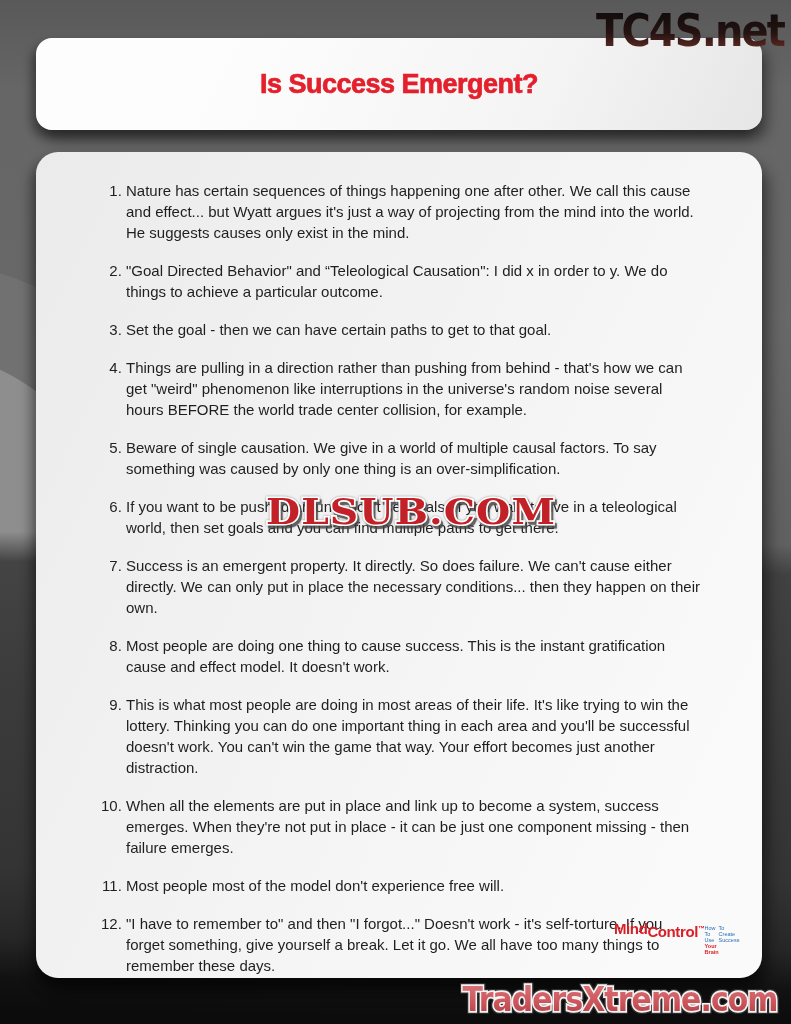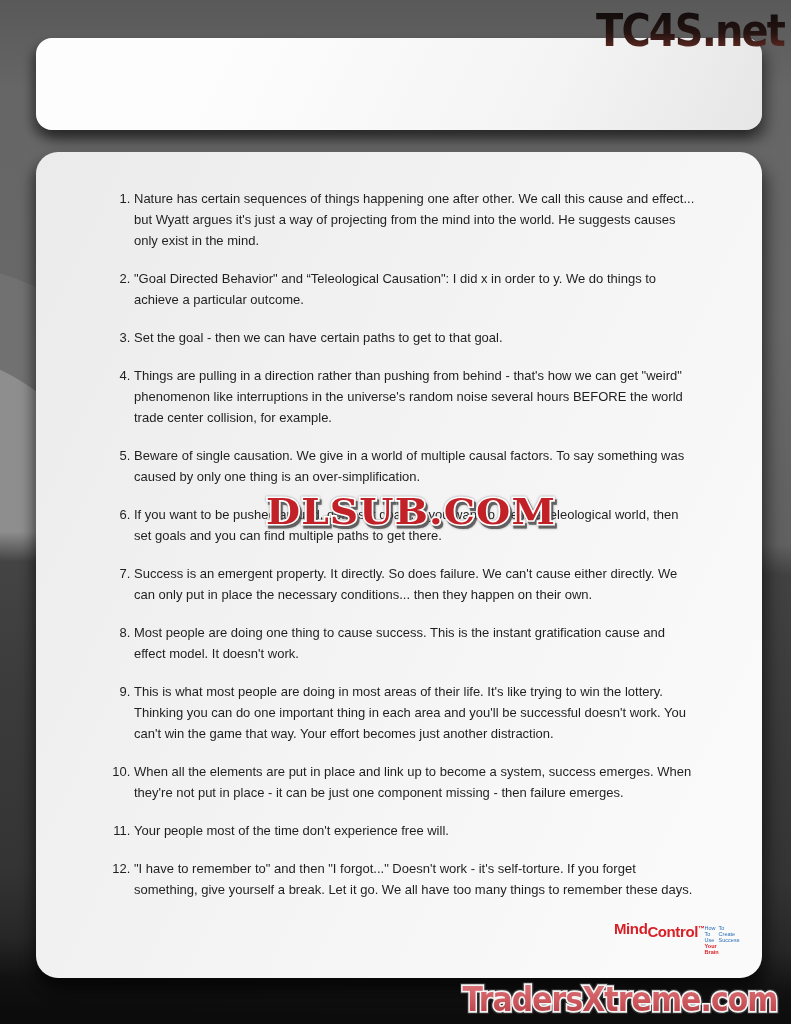--- a/index.html
+++ b/index.html
@@ -34,22 +34,22 @@
 
   
   .notes-card{
     position:absolute;left:36px;top:152px;width:726px;height:826px;z-index:2;
     border-radius:22px;
     background:linear-gradient(115deg,#ebebeb 0%,#f2f2f2 40%,#fafafa 88%);
     box-shadow:-5px 8px 12px rgba(0,0,0,.35), 6px 12px 16px rgba(0,0,0,.45);
   }
   .notes-inner{padding:24px 55px 0 58px;}
   ol.notes{
-    margin:12px;padding:0 0 0 28px;
-    color:#1f1f1f;font-size:13px;line-height:21px;
+    margin:4px;padding:0 0 0 28px;
+    color:#1f1f1f;font-size:15px;line-height:21px;
   }
   ol.notes li{margin-bottom:17px;}
 
   
   .wm-center{position:absolute;left:256px;top:486px;z-index:6;}
 
   
   .mindcontrol{
     position:absolute;right:30px;bottom:4px;width:122px;display:flex;gap:4px;align-items:flex-start;
   }
@@ -81,36 +81,37 @@
         <stop offset="0" stop-color="#0a0a0a"></stop>
         <stop offset=".55" stop-color="#241311"></stop>
         <stop offset="1" stop-color="#79342a"></stop>
       </linearGradient>
     </defs>
     <text x="190" y="44" text-anchor="end" font-family="DejaVu Sans, sans-serif" font-size="44" font-weight="bold" letter-spacing="-2" textLength="188" lengthAdjust="spacingAndGlyphs" fill="url(#tcGrad)">TC4S.net</text>
   </svg>
 </div>
 
 <div class="header-card">
+  <div class="title-line">Is Success Emergent?</div>
 </div>
 
 <div class="notes-card">
   <div class="notes-inner">
     <ol class="notes">
       <li>Nature has certain sequences of things happening one after other. We call this cause and effect... but Wyatt argues it's just a way of projecting from the mind into the world. He suggests causes only exist in the mind.</li>
       <li>"Goal Directed Behavior" and “Teleological Causation": I did x in order to y. We do things to achieve a particular outcome.</li>
       <li>Set the goal - then we can have certain paths to get to that goal.</li>
       <li>Things are pulling in a direction rather than pushing from behind - that's how we can get "weird" phenomenon like interruptions in the universe's random noise several hours BEFORE the world trade center collision, for example.</li>
       <li>Beware of single causation. We give in a world of multiple causal factors. To say something was caused by only one thing is an over-simplification.</li>
       <li>If you want to be pushed around, don't set goals. If you want to live in a teleological world, then set goals and you can find multiple paths to get there.</li>
       <li>Success is an emergent property. It directly. So does failure. We can't cause either directly. We can only put in place the necessary conditions... then they happen on their own.</li>
       <li>Most people are doing one thing to cause success. This is the instant gratification cause and effect model. It doesn't work.</li>
       <li>This is what most people are doing in most areas of their life. It's like trying to win the lottery. Thinking you can do one important thing in each area and you'll be successful doesn't work. You can't win the game that way. Your effort becomes just another distraction.</li>
       <li>When all the elements are put in place and link up to become a system, success emerges. When they're not put in place - it can be just one component missing - then failure emerges.</li>
-      <li>Your people most of the time don't experience free will.</li>
+      <li>Most people most of the model don't experience free will.</li>
       <li>"I have to remember to" and then "I forgot..." Doesn't work - it's self-torture. If you forget something, give yourself a break. Let it go. We all have too many things to remember these days.</li>
     </ol>
   </div>
 
   <div class="mindcontrol">
     <svg width="42" height="54" viewBox="0 0 60 76">
       <defs>
         <radialGradient id="brainGrad" cx=".45" cy=".4" r=".75">
           <stop offset="0" stop-color="#8cc4ee"></stop>
           <stop offset=".55" stop-color="#3f84c4"></stop>

